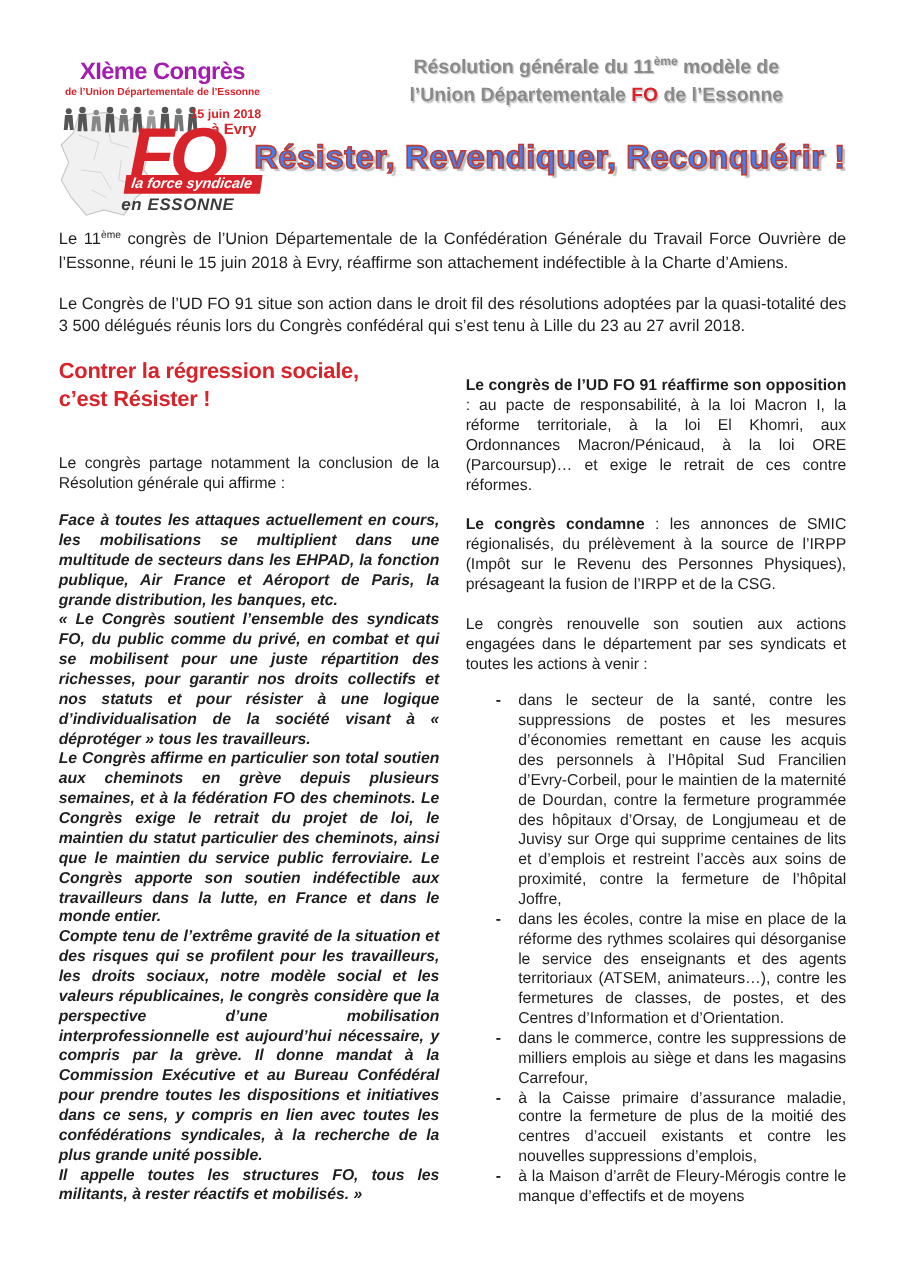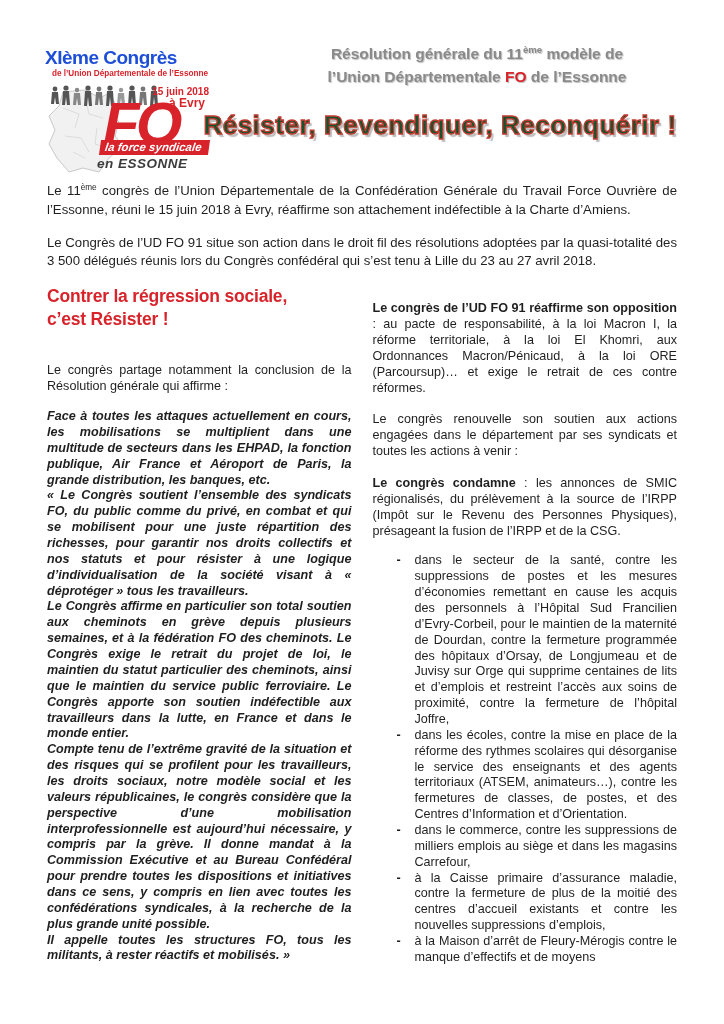--- a/index.html
+++ b/index.html
@@ -4,21 +4,21 @@
 <style>
   html,body{margin:0;padding:0;background:#e8e8e8;}
   .page{
     width:724px;height:1024px;position:relative;margin:0 auto;
     background:#ffffff;overflow:hidden;
     font-family:"Liberation Sans",sans-serif;color:#1f1f1f;
   }
   
   .header{position:relative;height:182px;}
   .logo{position:absolute;left:45px;top:48px;width:170px;height:130px;}
-  .logo-l1{color:#1d4ed8;font-weight:800;font-size:19px;line-height:1;letter-spacing:-0.5px;}
+  .logo-l1{color:#a21caf;font-weight:800;font-size:19px;text-align:center;line-height:1;letter-spacing:-0.5px;}
   .logo-l2{color:#d8232a;font-weight:700;font-size:8.2px;text-align:center;margin-top:2px;}
   .logo-people{position:absolute;left:4px;top:36px;width:150px;height:26px;}
   .logo-date{position:absolute;right:6px;top:38px;color:#d8232a;font-weight:800;font-size:10px;}
   .logo-evry{position:absolute;right:10px;top:48px;color:#d8232a;font-weight:800;font-size:12px;}
   .logo-map{position:absolute;left:0px;top:40px;width:110px;height:88px;}
   .logo-fo{position:absolute;left:58px;top:46px;font-size:60px;line-height:1;font-weight:900;
     font-style:italic;color:#d8232a;letter-spacing:-4px;}
   .logo-banner{position:absolute;left:55px;top:92px;background:#d8232a;color:#ffffff;
     font-style:italic;font-weight:800;font-size:11.5px;padding:1px 7px 2px 5px;transform:skewX(-8deg);white-space:nowrap;}
   .logo-region{position:absolute;left:52px;top:108px;color:#3c3c3c;font-weight:800;
@@ -26,21 +26,21 @@
   .title-block{
     position:absolute;left:262px;top:42px;width:430px;text-align:center;
     font-size:15.5px;font-weight:800;color:#8a8a8a;line-height:1.5;
     text-shadow:1px 1px 1px rgba(0,0,0,0.25);
   }
   .title-block .fo-red{color:#d8232a;}
   .title-block sup{font-size:0.62em;}
   .slogan{
     position:absolute;left:175px;top:110px;width:530px;text-align:center;
     font-size:26px;font-weight:800;letter-spacing:0.5px;
-    color:#14532d;-webkit-text-stroke:1.3px #c23a30;
+    color:#3b82f6;-webkit-text-stroke:1.3px #c23a30;
     text-shadow:2.5px 2.5px 1px #bdbdbd;white-space:nowrap;
   }
   
   .content{padding:0 47px;}
   .intro p{font-size:13.2px;line-height:1.38;text-align:justify;margin:0 0 15px 0;}
   .intro sup{font-size:0.62em;}
   .columns{display:flex;gap:21px;margin-top:10px;}
   .col{flex:1;min-width:0;font-size:12.6px;line-height:1.26;text-align:justify;}
   .red-heading{
     color:#d8232a;font-size:17.5px;font-weight:800;line-height:1.32;
@@ -130,22 +130,22 @@
           <p>Face à toutes les attaques actuellement en cours, les mobilisations se multiplient dans une multitude de secteurs dans les EHPAD, la fonction publique, Air France et Aéroport de Paris, la grande distribution, les banques, etc.</p>
           <p>« Le Congrès soutient l’ensemble des syndicats FO, du public comme du privé, en combat et qui se mobilisent pour une juste répartition des richesses, pour garantir nos droits collectifs et nos statuts et pour résister à une logique d’individualisation de la société visant à « déprotéger » tous les travailleurs.</p>
           <p>Le Congrès affirme en particulier son total soutien aux cheminots en grève depuis plusieurs semaines, et à la fédération FO des cheminots. Le Congrès exige le retrait du projet de loi, le maintien du statut particulier des cheminots, ainsi que le maintien du service public ferroviaire. Le Congrès apporte son soutien indéfectible aux travailleurs dans la lutte, en France et dans le monde entier.</p>
           <p>Compte tenu de l’extrême gravité de la situation et des risques qui se profilent pour les travailleurs, les droits sociaux, notre modèle social et les valeurs républicaines, le congrès considère que la perspective d’une mobilisation interprofessionnelle est aujourd’hui nécessaire, y compris par la grève. Il donne mandat à la Commission Exécutive et au Bureau Confédéral pour prendre toutes les dispositions et initiatives dans ce sens, y compris en lien avec toutes les confédérations syndicales, à la recherche de la plus grande unité possible.</p>
           <p>Il appelle toutes les structures FO, tous les militants, à rester réactifs et mobilisés. »</p>
         </div>
       </div>
 
       <div class="col">
         <p class="rc-para"><span class="rc-lead">Le congrès de l’UD FO 91 réaffirme son opposition</span><span> : au pacte de responsabilité, à la loi Macron I, la réforme territoriale, à la loi El Khomri, aux Ordonnances Macron/Pénicaud, à la loi ORE (Parcoursup)… et exige le retrait de ces contre réformes.</span></p>
+        <p class="rc-para"><span class="rc-lead">Le congrès condamne</span><span> : les annonces de SMIC régionalisés, du prélèvement à la source de l’IRPP (Impôt sur le Revenu des Personnes Physiques), présageant la fusion de l’IRPP et de la CSG.</span></p>
         <p class="rc-para">Le congrès renouvelle son soutien aux actions engagées dans le département par ses syndicats et toutes les actions à venir :</p>
-        <p class="rc-para"><span class="rc-lead">Le congrès condamne</span><span> : les annonces de SMIC régionalisés, du prélèvement à la source de l’IRPP (Impôt sur le Revenu des Personnes Physiques), présageant la fusion de l’IRPP et de la CSG.</span></p>
 
         <div class="bullets">
           <div class="bullet">
             <span class="dash">-</span>
             <span class="btext">dans le secteur de la santé, contre les suppressions de postes et les mesures d’économies remettant en cause les acquis des personnels à l’Hôpital Sud Francilien d’Evry-Corbeil, pour le maintien de la maternité de Dourdan, contre la fermeture programmée des hôpitaux d’Orsay, de Longjumeau et de Juvisy sur Orge qui supprime centaines de lits et d’emplois et restreint l’accès aux soins de proximité, contre la fermeture de l’hôpital Joffre,</span>
           </div>
           <div class="bullet">
             <span class="dash">-</span>
             <span class="btext">dans les écoles, contre la mise en place de la réforme des rythmes scolaires qui désorganise le service des enseignants et des agents territoriaux (ATSEM, animateurs…), contre les fermetures de classes, de postes, et des Centres d’Information et d’Orientation.</span>
           </div>

